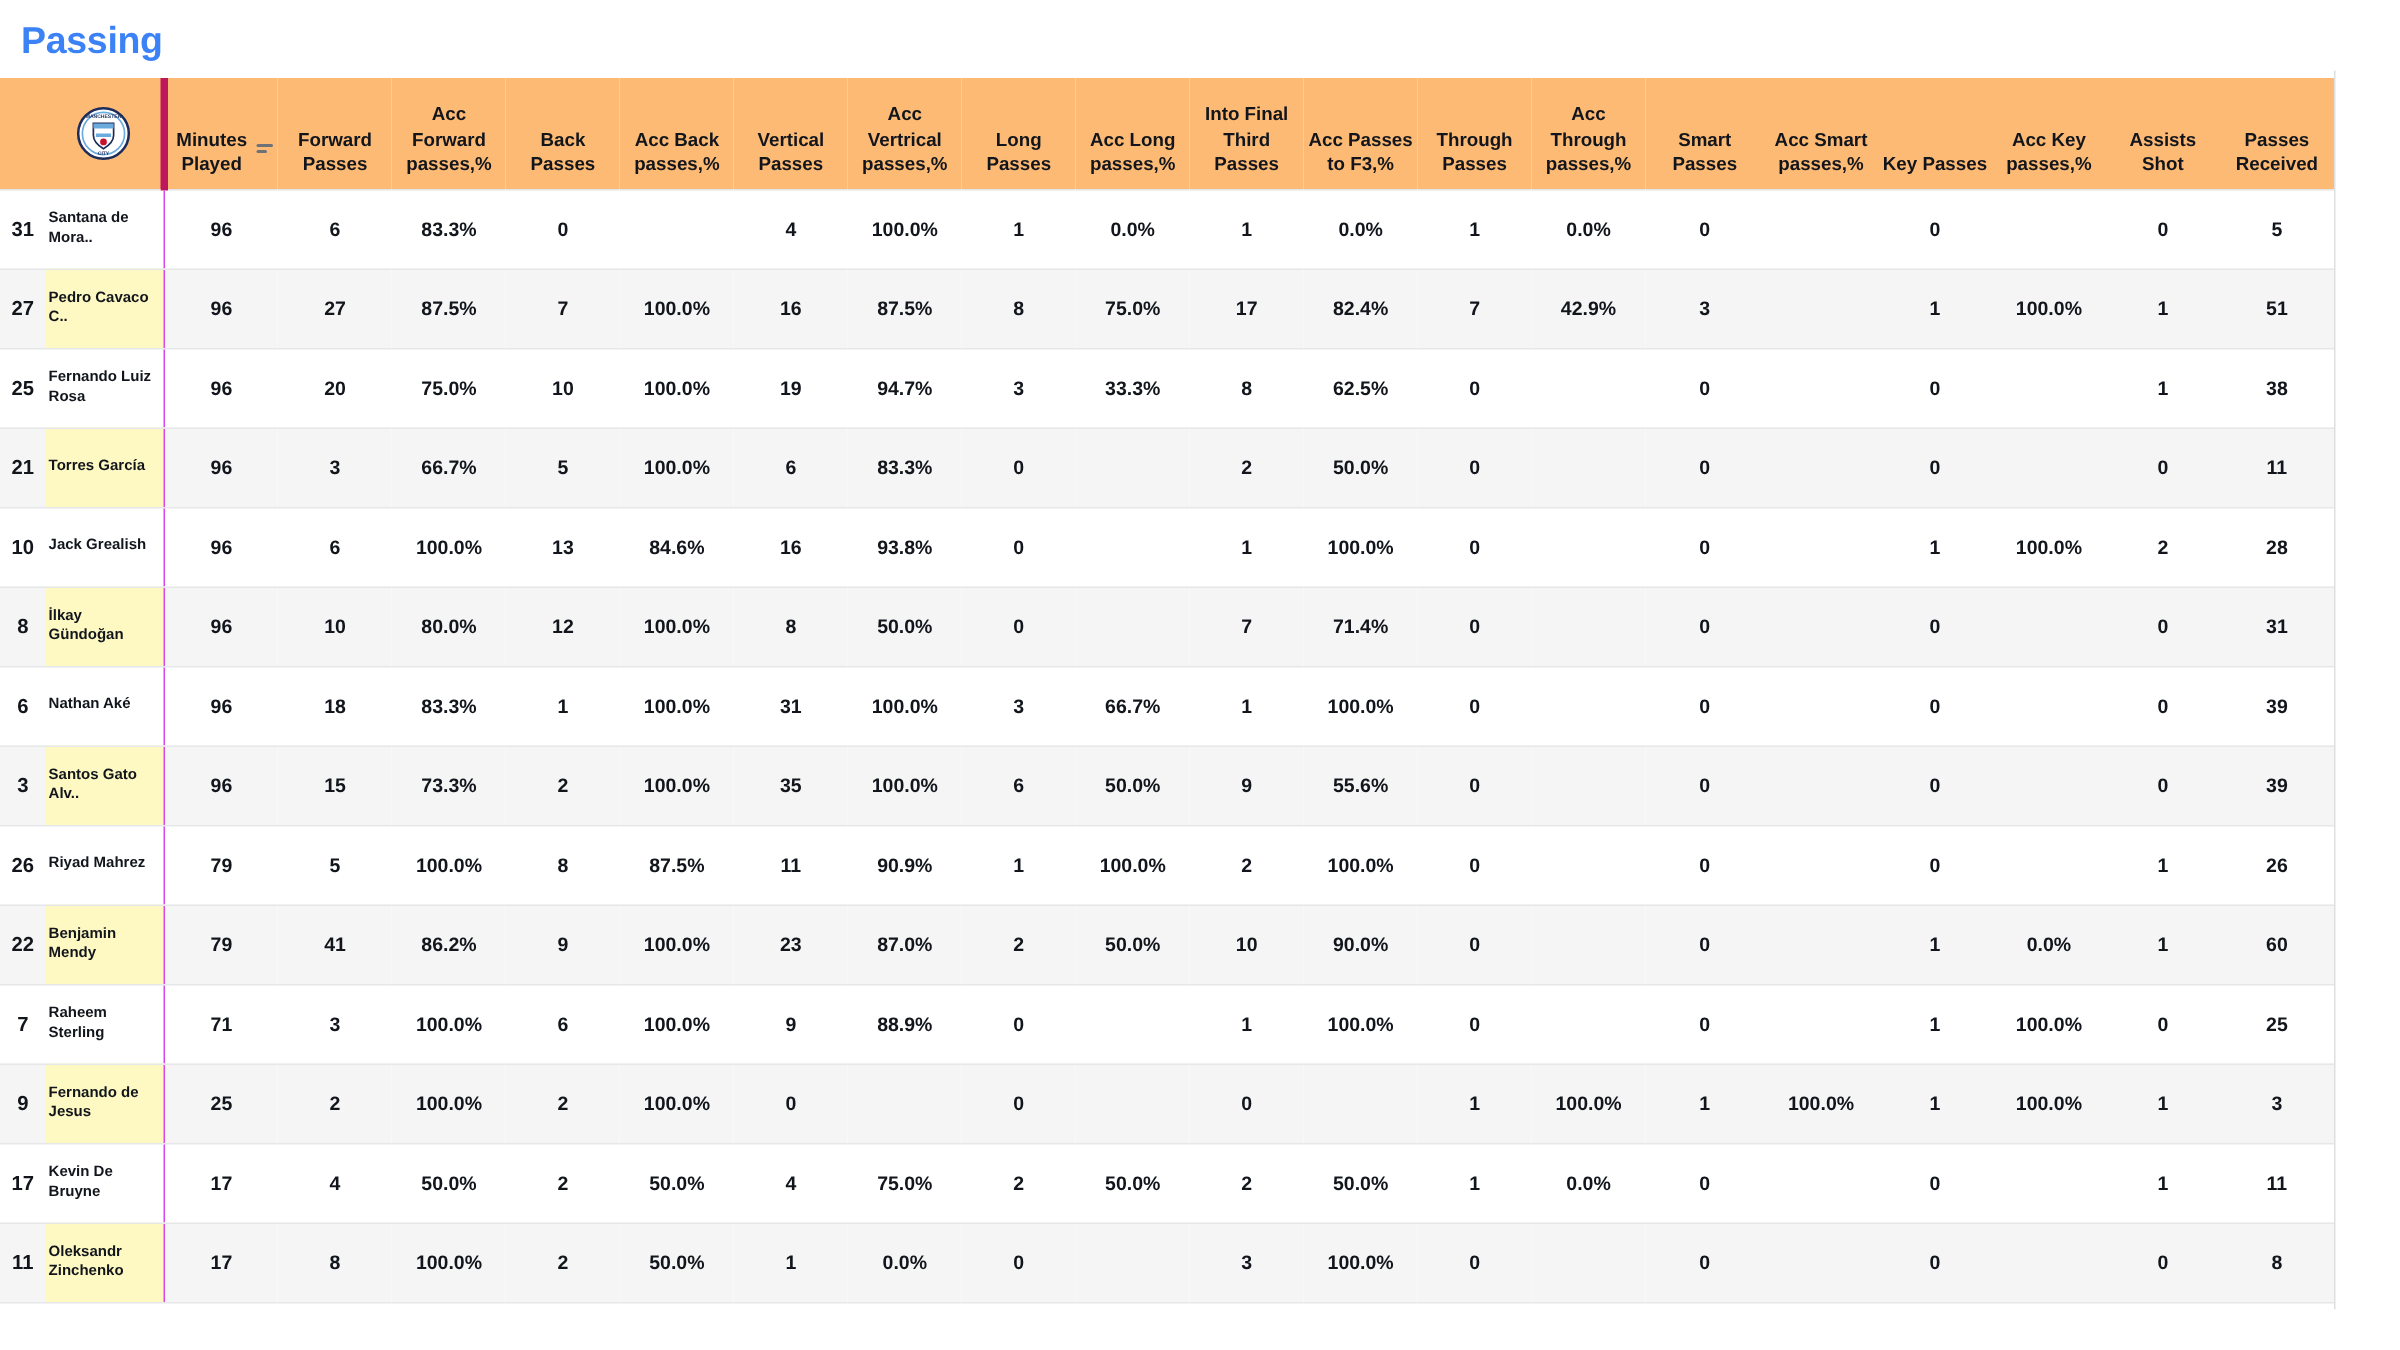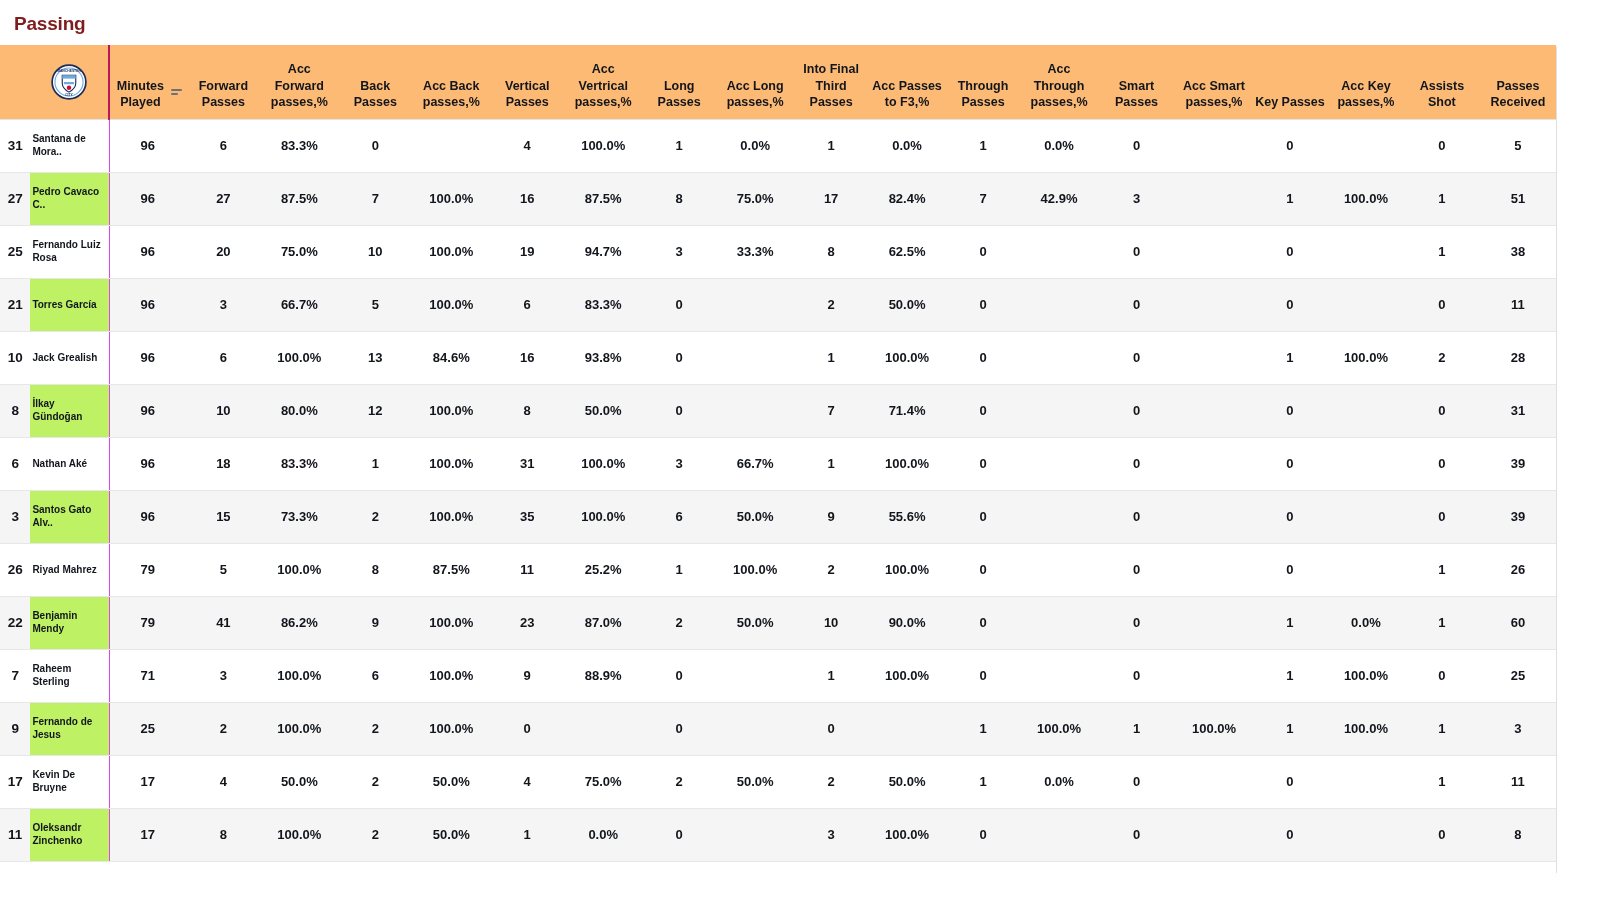--- a/index.html
+++ b/index.html
@@ -8,24 +8,24 @@
     background: #ffffff;
   }
   body {
     width: 1600px;
     height: 900px;
     font-family: "Liberation Sans", sans-serif;
     color: #0d1117;
     overflow: hidden;
   }
   #page-title {
-    font-size: 19px;
+    font-size: 25px;
     font-weight: 700;
     letter-spacing: -0.2px;
-    color: #7f1d1d;
+    color: #3b82f6;
     padding: 14px 0 0 14px;
     margin: 0;
     line-height: 1.1;
   }
   .table-wrap {
     margin-top: 10px;
     width: 1600px;
   }
   table.stats {
     border-collapse: collapse;
@@ -54,21 +54,21 @@
   thead th.th-logo {
     border-bottom: 1px solid #e3e4e6;
     padding: 0;
     vertical-align: middle;
   }
   thead th.th-num {
     border-bottom: 1px solid #e3e4e6;
     padding: 0;
   }
   thead th.first-stat {
-    border-left: 2px solid #be185d;
+    border-left: 5px solid #be185d;
   }
   .logo-cell {
     display: flex;
     align-items: center;
     justify-content: center;
     height: 74px;
   }
   .crest {
     width: 36px;
     height: 36px;
@@ -117,21 +117,21 @@
     padding: 0;
   }
   tbody td.cell-name {
     font-size: 10px;
     font-weight: 700;
     text-align: left;
     line-height: 1.25;
     padding: 0 4px 0 2px;
     word-wrap: break-word;
   }
-  tbody tr.alt td.cell-name { background: #bef264; }
+  tbody tr.alt td.cell-name { background: #fef9c3; }
   tbody td.first-stat { border-left: 1px solid #d946ef; }
   .rail-right {
     position: absolute;
     left: 1556px;
     top: 47px;
     width: 1px;
     height: 826px;
     background: #dddfe1;
   }
 </style>
@@ -398,21 +398,21 @@
         </tr>
         <tr>
           <td class="cell-num">26</td>
           <td class="cell-name">Riyad Mahrez</td>
           <td class="first-stat">79</td>
           <td>5</td>
           <td>100.0%</td>
           <td>8</td>
           <td>87.5%</td>
           <td>11</td>
-          <td>25.2%</td>
+          <td>90.9%</td>
           <td>1</td>
           <td>100.0%</td>
           <td>2</td>
           <td>100.0%</td>
           <td>0</td>
           <td></td>
           <td>0</td>
           <td></td>
           <td>0</td>
           <td></td>

